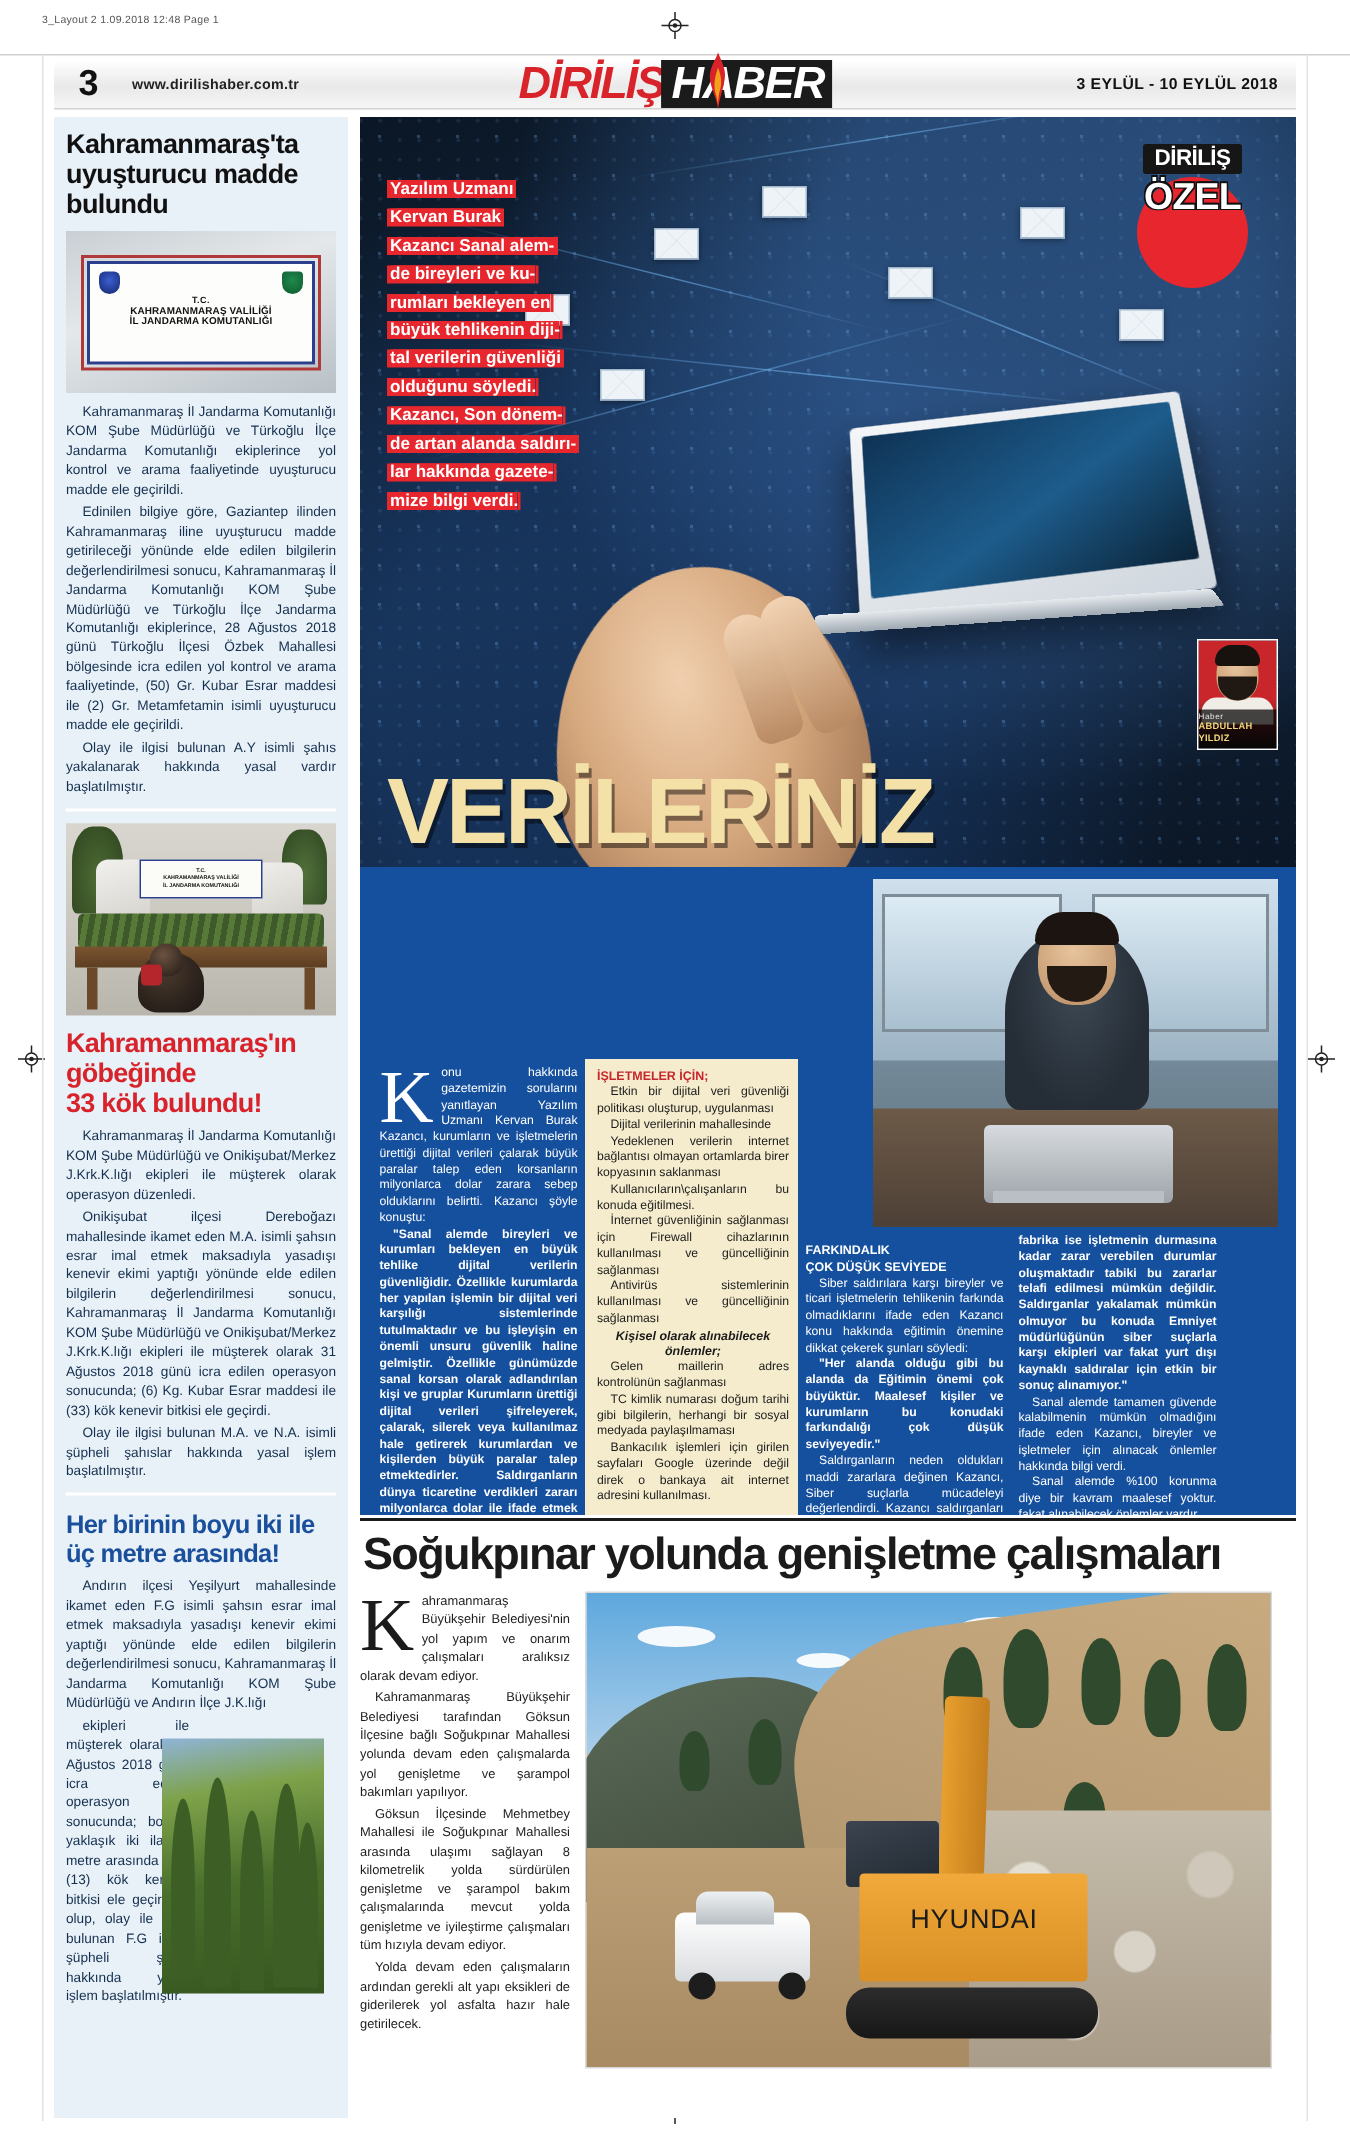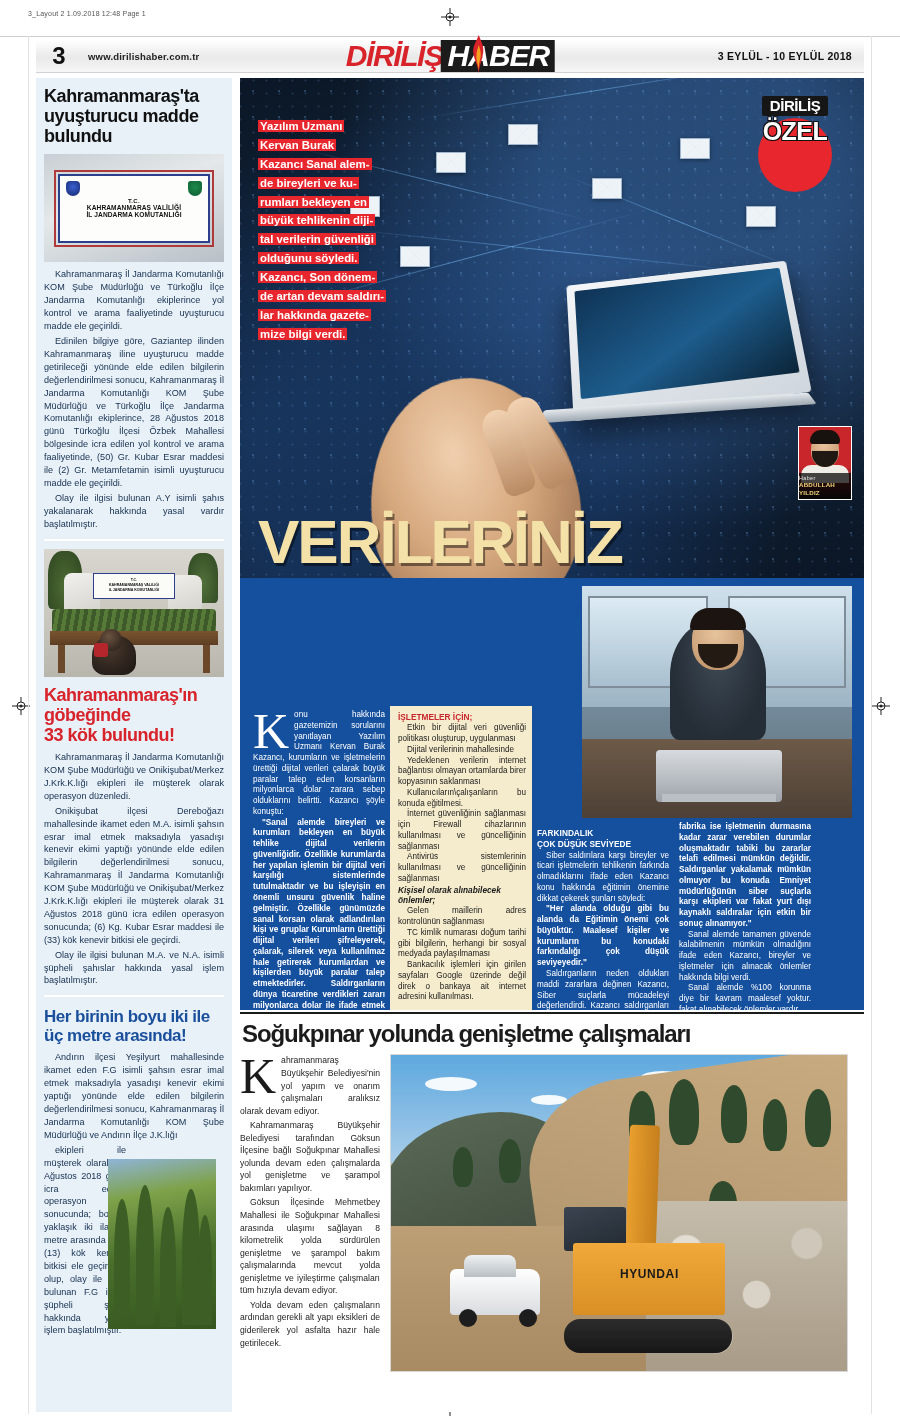--- a/index.html
+++ b/index.html
@@ -296,21 +296,21 @@
     float:left; font-size:50px; line-height:.78; font-weight:normal; color:#ffffff;
     padding:2px 5px 0 0; font-family:"Liberation Serif", serif;
   }
 
   
   .bottom {
     position:absolute; top:1016px; left:240px; width:624px; height:396px; background:#ffffff;
   }
   .bot-rule-top { position:absolute; top:-4px; left:0; width:624px; height:2px; background:#1b1b1b; }
   .bot-title {
-    font-size:24px; font-weight:bold; color:#1b1b1b; letter-spacing:-1.1px;
+    font-size:30px; font-weight:bold; color:#1b1b1b; letter-spacing:-1.1px;
     line-height:1.02; margin:6px 0 8px 2px; white-space:nowrap;
     font-family:"Liberation Sans", sans-serif;
   }
   .bot-grid { display:flex; gap:10px; }
   .bot-col { width:140px; }
   .bot-p {
     font-size:8.6px; line-height:1.46; color:#1d1d1d; text-align:justify;
     text-indent:10px; margin:0 0 2px 0;
   }
   .bot-dropcap {
@@ -330,21 +330,21 @@
   .ground { position:absolute; left:0; bottom:0; width:100%; height:46%; background:linear-gradient(180deg,#bd9f76,#a88a63); }
   .rockfield { position:absolute; right:0; bottom:0; width:44%; height:54%;
     background:
       radial-gradient(circle at 20% 30%, #e3ded4 0 8%, transparent 9%),
       radial-gradient(circle at 55% 55%, #d9d3c7 0 9%, transparent 10%),
       radial-gradient(circle at 80% 25%, #cfc8ba 0 7%, transparent 8%),
       radial-gradient(circle at 35% 80%, #ded8cc 0 8%, transparent 9%),
       linear-gradient(180deg,#c5bcab,#a99c88);
   }
   .exc-body { position:absolute; left:40%; bottom:18%; width:152px; height:72px; background:linear-gradient(180deg,#f0a93a,#d98f24); border-radius:3px; }
-  .exc-label { position:absolute; left:50%; top:44%; transform:translate(-50%,-50%); font-size:12px; font-weight:bold; color:#1b1b1b; letter-spacing:.6px; }
+  .exc-label { position:absolute; left:50%; top:44%; transform:translate(-50%,-50%); font-size:18px; font-weight:normal; color:#1b1b1b; letter-spacing:.6px; }
   .exc-cab { position:absolute; left:38%; bottom:38%; width:62px; height:44px; background:linear-gradient(160deg,#3b4450,#222932); border-radius:3px; }
   .exc-arm { position:absolute; left:52%; bottom:40%; width:30px; height:120px; background:linear-gradient(90deg,#e89f2e,#c57f1d); border-radius:4px; transform:rotate(2deg); }
   .exc-track { position:absolute; left:38%; bottom:6%; width:168px; height:34px; background:linear-gradient(180deg,#2c2c2c,#171717); border-radius:16px; }
   .truck { position:absolute; left:13%; bottom:18%; width:90px; height:46px; background:linear-gradient(180deg,#ffffff,#d9dcdf); border-radius:6px 10px 4px 4px; }
   .truck-cab { position:absolute; left:16%; bottom:30%; width:52px; height:22px; background:linear-gradient(180deg,#eef1f3,#b9bfc4); border-radius:8px 8px 0 0; }
   .truck-wheel { position:absolute; bottom:14%; width:18px; height:18px; border-radius:50%; background:#1d1d1d; }
 </style>
 </head>
 <body>
 
@@ -488,21 +488,21 @@
   <div class="overlay-red">
     <span>Yazılım Uzmanı</span><br>
     <span>Kervan Burak</span><br>
     <span>Kazancı Sanal alem-</span><br>
     <span>de bireyleri ve ku-</span><br>
     <span>rumları bekleyen en</span><br>
     <span>büyük tehlikenin diji-</span><br>
     <span>tal verilerin güvenliği</span><br>
     <span>olduğunu söyledi.</span><br>
     <span>Kazancı, Son dönem-</span><br>
-    <span>de artan devam saldırı-</span><br>
+    <span>de artan alanda saldırı-</span><br>
     <span>lar hakkında gazete-</span><br>
     <span>mize bilgi verdi.</span>
   </div>
 
   <div class="ozel-badge">
     <div class="ozel-circle"></div>
     <span class="ozel-diri">DİRİLİŞ</span>
     <span class="ozel-word">ÖZEL</span>
   </div>
 
@@ -542,21 +542,21 @@
     </div>
 
     <div class="fcol beige">
       <p class="fhead red">İŞLETMELER İÇİN;</p>
       <p class="ftext dark">Etkin bir dijital veri güvenliği politikası oluşturup, uygulanması</p>
       <p class="ftext dark">Dijital verilerinin mahallesinde</p>
       <p class="ftext dark">Yedeklenen verilerin internet bağlantısı olmayan ortamlarda birer kopyasının saklanması</p>
       <p class="ftext dark">Kullanıcıların\çalışanların bu konuda eğitilmesi.</p>
       <p class="ftext dark">İnternet güvenliğinin sağlanması için Firewall cihazlarının kullanılması ve güncelliğinin sağlanması</p>
       <p class="ftext dark">Antivirüs sistemlerinin kullanılması ve güncelliğinin sağlanması</p>
-      <p class="fhead ital" style="color:#1b1b1b;">Kişisel olarak alınabilecek önlemler;</p>
+      <p class="fhead ital" style="color:#1b1b1b;text-align:center;">Kişisel olarak alınabilecek önlemler;</p>
       <p class="ftext dark">Gelen maillerin adres kontrolünün sağlanması</p>
       <p class="ftext dark">TC kimlik numarası doğum tarihi gibi bilgilerin, herhangi bir sosyal medyada paylaşılmaması</p>
       <p class="ftext dark">Bankacılık işlemleri için girilen sayfaları Google üzerinde değil direk o bankaya ait internet adresini kullanılması.</p>
     </div>
 
     <div class="fcol" style="padding-top:118px;">
       <p class="fhead">FARKINDALIK</p>
       <p class="fhead">ÇOK DÜŞÜK SEVİYEDE</p>
       <p class="ftext">Siber saldırılara karşı bireyler ve ticari işletmelerin tehlikenin farkında olmadıklarını ifade eden Kazancı konu hakkında eğitimin önemine dikkat çekerek şunları söyledi:</p>
       <p class="ftext b">"Her alanda olduğu gibi bu alanda da Eğitimin önemi çok büyüktür. Maalesef kişiler ve kurumların bu konudaki farkındalığı çok düşük seviyeyedir."</p>

